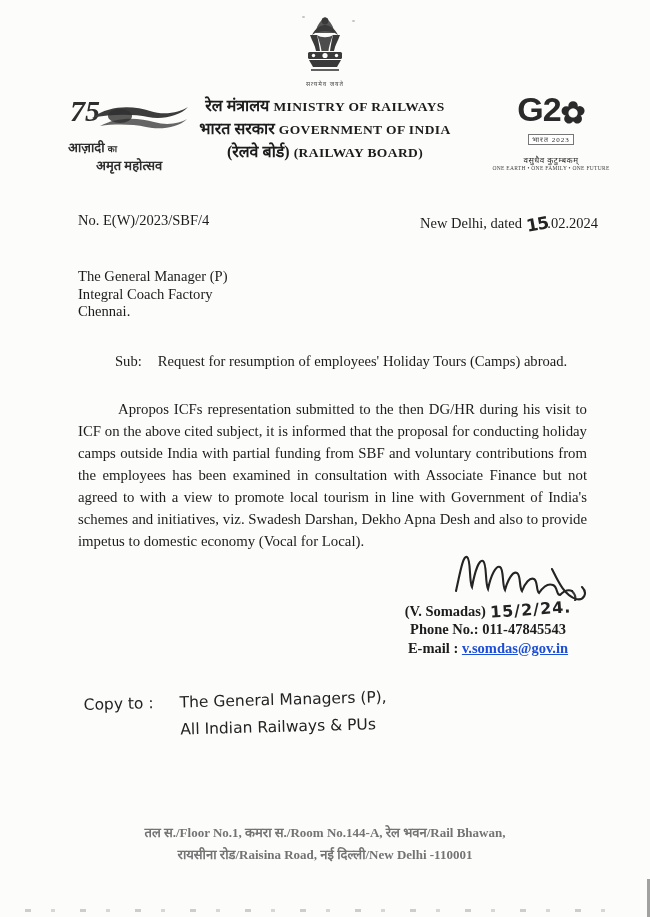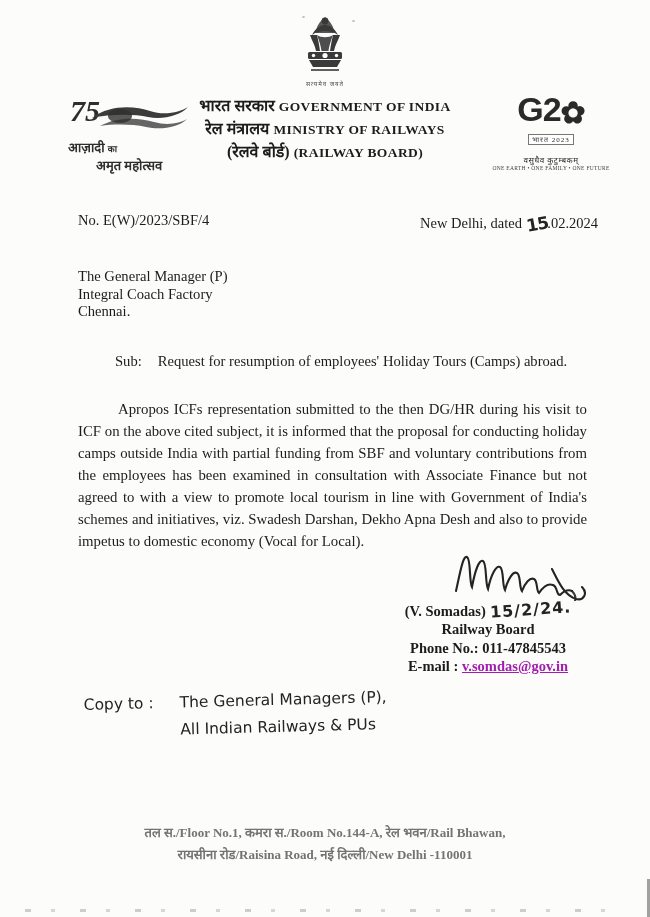--- a/index.html
+++ b/index.html
@@ -48,21 +48,21 @@
   .body-par{
     position:absolute;left:78px;top:398px;width:509px;
     font-size:14.8px;line-height:22px;text-align:justify;text-indent:40px;
   }
   
   .sig-block{position:absolute;left:358px;top:545px;width:260px;text-align:center;}
   .sig-scribble{position:relative;left:40px;width:160px;height:56px;}
   .sig-nameline{position:relative;font-weight:bold;font-size:14.5px;white-space:nowrap;margin-top:-4px;}
   .sig-handdate{display:inline-block;font-size:16px;transform:rotate(-4deg) translateY(-1px);margin-left:4px;letter-spacing:1px;}
   .sig-line{font-weight:bold;font-size:14.5px;line-height:18.5px;}
-  .sig-email a, .sig-email .mail{text-decoration:underline;color:#a21caf;}
+  .sig-email a, .sig-email .mail{text-decoration:underline;color:#1d4ed8;}
   
   .copy-note{position:absolute;left:84px;top:688px;font-size:15.5px;transform:rotate(-1.5deg);line-height:27px;}
   .copy-row{display:flex;}
   .copy-label{width:96px;}
   .copy-indent{margin-left:96px;}
   
   .footer{position:absolute;left:0;right:0;top:822px;text-align:center;font-weight:bold;font-size:13px;line-height:22px;color:#737373;}
   
   .noise-row{
     position:absolute;left:25px;right:25px;bottom:5px;height:3px;opacity:.28;
@@ -91,26 +91,26 @@
         <circle cx="38.5" cy="42.5" r="1.7" fill="#fcfcfa"></circle>
         <path d="M11 47 L43 47 L39 54 L15 54 Z"></path>
         <path d="M13 56 L41 56 L41 58 L13 58 Z" opacity=".8"></path>
       </g>
     </svg>
     <div class="emblem-caption">सत्यमेव जयते</div>
   </div>
 
   <div class="header-center">
     <div>
+      <span class="hi">रेल मंत्रालय</span>
+      <span class="en">MINISTRY OF RAILWAYS</span>
+    </div>
+    <div>
       <span class="hi">भारत सरकार</span>
       <span class="en">GOVERNMENT OF INDIA</span>
-    </div>
-    <div>
-      <span class="hi">रेल मंत्रालय</span>
-      <span class="en">MINISTRY OF RAILWAYS</span>
     </div>
     <div>
       <span class="hi">(रेलवे बोर्ड)</span>
       <span class="en">(RAILWAY BOARD)</span>
     </div>
   </div>
 
   <div class="azadi">
     <div class="azadi-top">
       <span class="azadi-75">75</span>
@@ -158,21 +158,20 @@
     <svg class="sig-scribble" viewBox="0 0 160 56">
       <g fill="none" stroke="#242424" stroke-width="2.1" stroke-linecap="round">
         <path d="M8 46 C12 28 15 10 19 12 C23 14 21 36 24 42 C27 26 31 14 35 16 C39 18 37 38 40 44 C43 30 48 20 52 22 C56 24 54 40 57 45 C60 34 65 26 69 28 C73 30 71 42 74 46 C77 38 82 32 86 34 C90 36 88 46 91 48 C95 42 100 38 105 40 C110 42 108 50 112 50 C116 46 120 44 124 46"></path>
         <path d="M104 24 C110 36 116 50 128 54 C136 56 140 48 134 42"></path>
         <path d="M124 46 C130 52 128 62 118 60" opacity=".9"></path>
       </g>
     </svg>
     <div class="sig-nameline">
       <span>(V. Somadas)</span><span class="handwrite sig-handdate">15/2/24.</span>
     </div>
-    <div class="sig-line">Railway Board</div>
     <div class="sig-line">Phone No.: 011-47845543</div>
     <div class="sig-line sig-email">
       <span>E-mail : </span><span class="mail">v.somdas@gov.in</span>
     </div>
   </div>
 
   <div class="copy-note handwrite">
     <div class="copy-row">
       <span class="copy-label">Copy to :</span>
       <span>The General Managers (P),</span>

